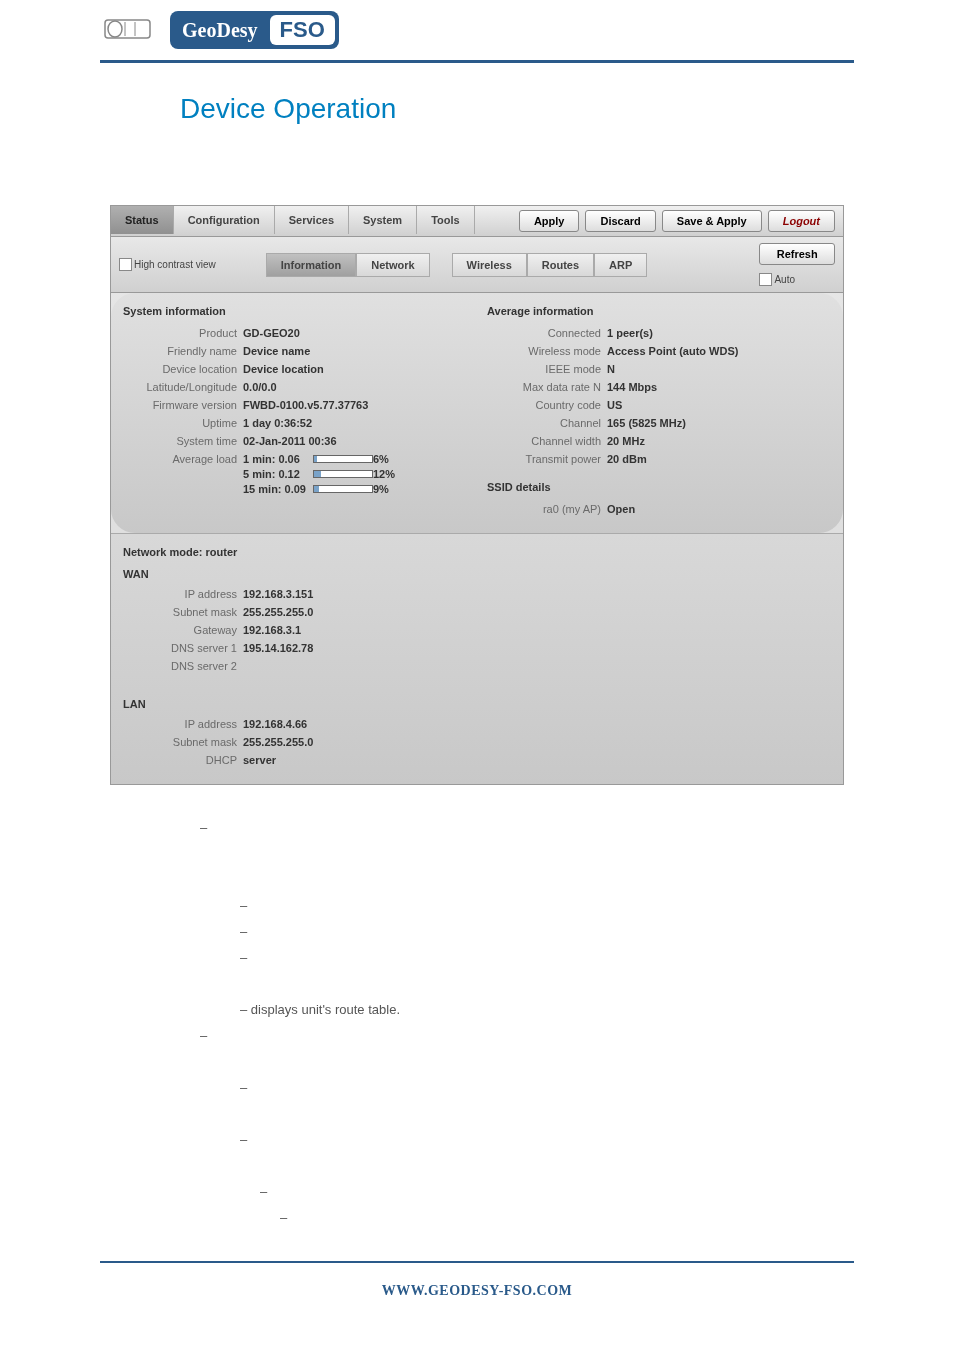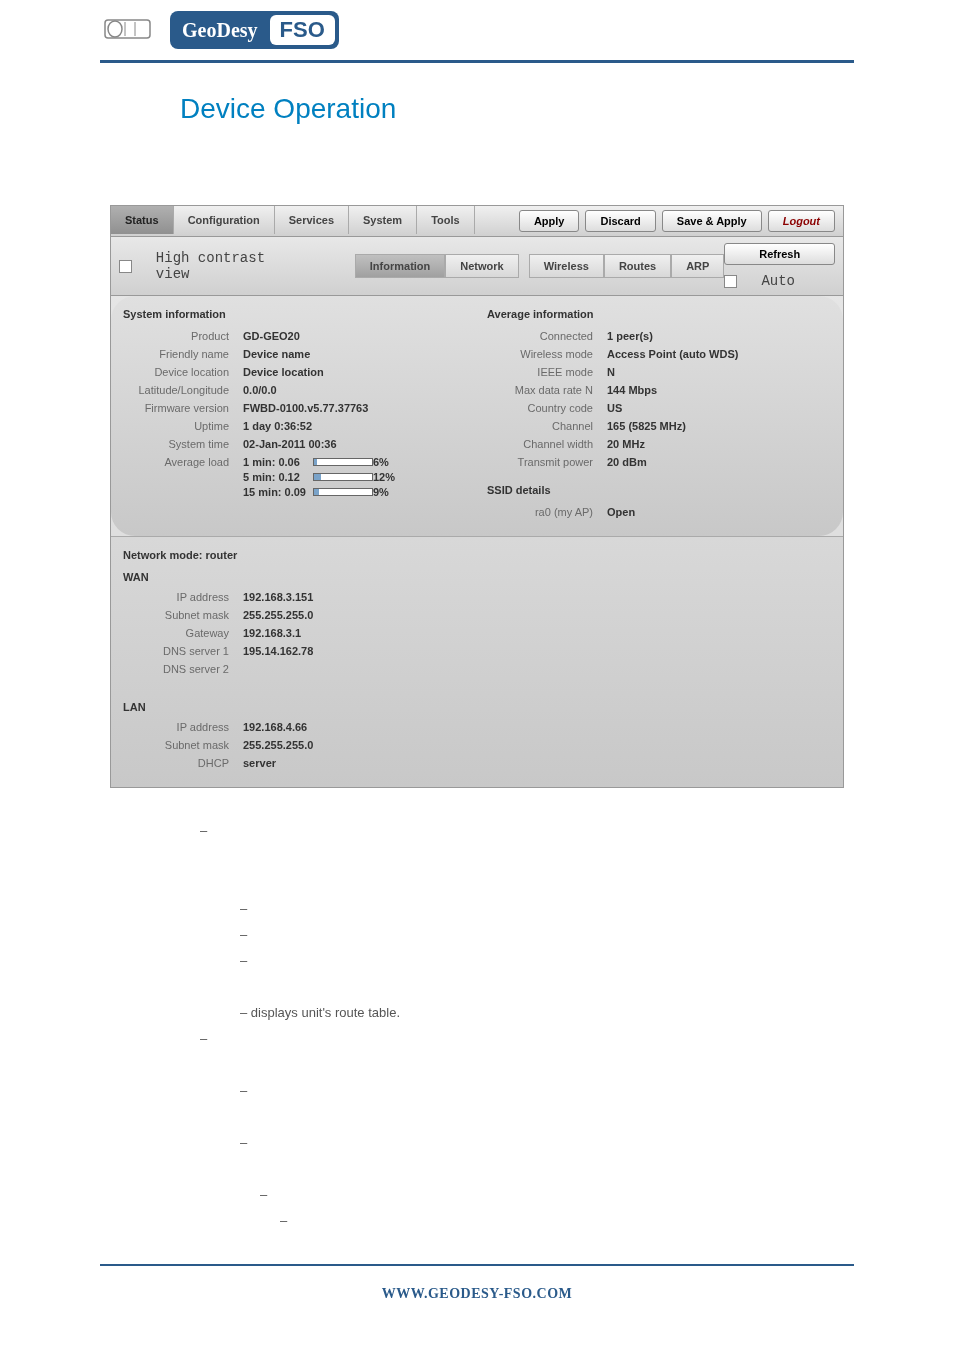--- a/index.html
+++ b/index.html
@@ -20,35 +20,35 @@
     
     .top-bar { display: flex; align-items: flex-start; background: linear-gradient(#f0f0f0, #d0d0d0); border-bottom: 1px solid #999; }
     .main-tabs { display: flex; flex: 1; }
     .main-tab { padding: 8px 14px; font-size: 11px; font-weight: bold; color: #444; border-right: 1px solid #aaa; cursor: pointer; }
     .main-tab.active { background: linear-gradient(#b0b0b0, #909090); color: #222; }
     .top-buttons { display: flex; align-items: center; gap: 6px; padding: 4px 8px; }
     .btn { background: linear-gradient(#fff, #ddd); border: 1px solid #888; border-radius: 3px; padding: 4px 14px; font-size: 11px; font-weight: bold; cursor: pointer; }
     .btn.primary { color: #8B0000; font-style: italic; }
     
     .sub-bar { display: flex; align-items: center; background: linear-gradient(#e8e8e8, #d0d0d0); border-bottom: 1px solid #999; padding: 6px 8px; }
-    .contrast-check { display: flex; align-items: center; gap: 24px; font-size: 14px; color: #444; margin-right: 40px; font-family: Liberation Mono, monospace; }
+    .contrast-check { display: flex; align-items: center; gap: 2px; font-size: 10px; color: #444; margin-right: 40px; }
     .checkbox { width: 13px; height: 13px; border: 1px solid #888; background: #fff; }
     .sub-tabs { display: flex; margin-left: 10px; }
     .sub-tab { padding: 5px 14px; font-size: 11px; font-weight: bold; color: #444; border: 1px solid #aaa; background: linear-gradient(#f0f0f0, #d8d8d8); cursor: pointer; }
     .sub-tab.active { background: linear-gradient(#c0c0c0, #a0a0a0); }
-    .sub-tabs-right { display: flex; margin-left: 10px; }
+    .sub-tabs-right { display: flex; margin-left: 22px; }
     .refresh-area { display: flex; gap: 8px; margin-left: auto; flex-direction: column; }
     
     .content { display: flex; padding: 12px; gap: 20px; background: linear-gradient(#e0e0e0, #c8c8c8); border-radius: 24px; }
     .col { flex: 1; }
     
     .section-title { font-size: 11px; font-weight: bold; color: #333; margin-bottom: 10px; }
     
     .info-row { display: flex; margin-bottom: 6px; font-size: 11px; }
-    .info-label { width: 120px; text-align: right; padding-right: 14px; color: #6a6a6a; }
+    .info-label { width: 120px; text-align: right; padding-right: 6px; color: #6a6a6a; }
     .info-value { font-weight: bold; color: #333; }
     
     .load-bars { }
     .load-row { display: flex; align-items: center; font-size: 11px; margin-bottom: 3px; }
     .load-label { width: 120px; text-align: right; padding-right: 14px; color: #333; font-weight: bold; }
     .load-bar { width: 60px; height: 8px; border: 1px solid #666; background: #fff; position: relative; }
     .load-fill { height: 100%; background: #7aa3c9; }
     .load-pct { font-weight: bold; color: #333; }
     
     .net-section { padding: 12px; background: linear-gradient(#d8d8d8, #c8c8c8); border-top: 1px solid #aaa; }

